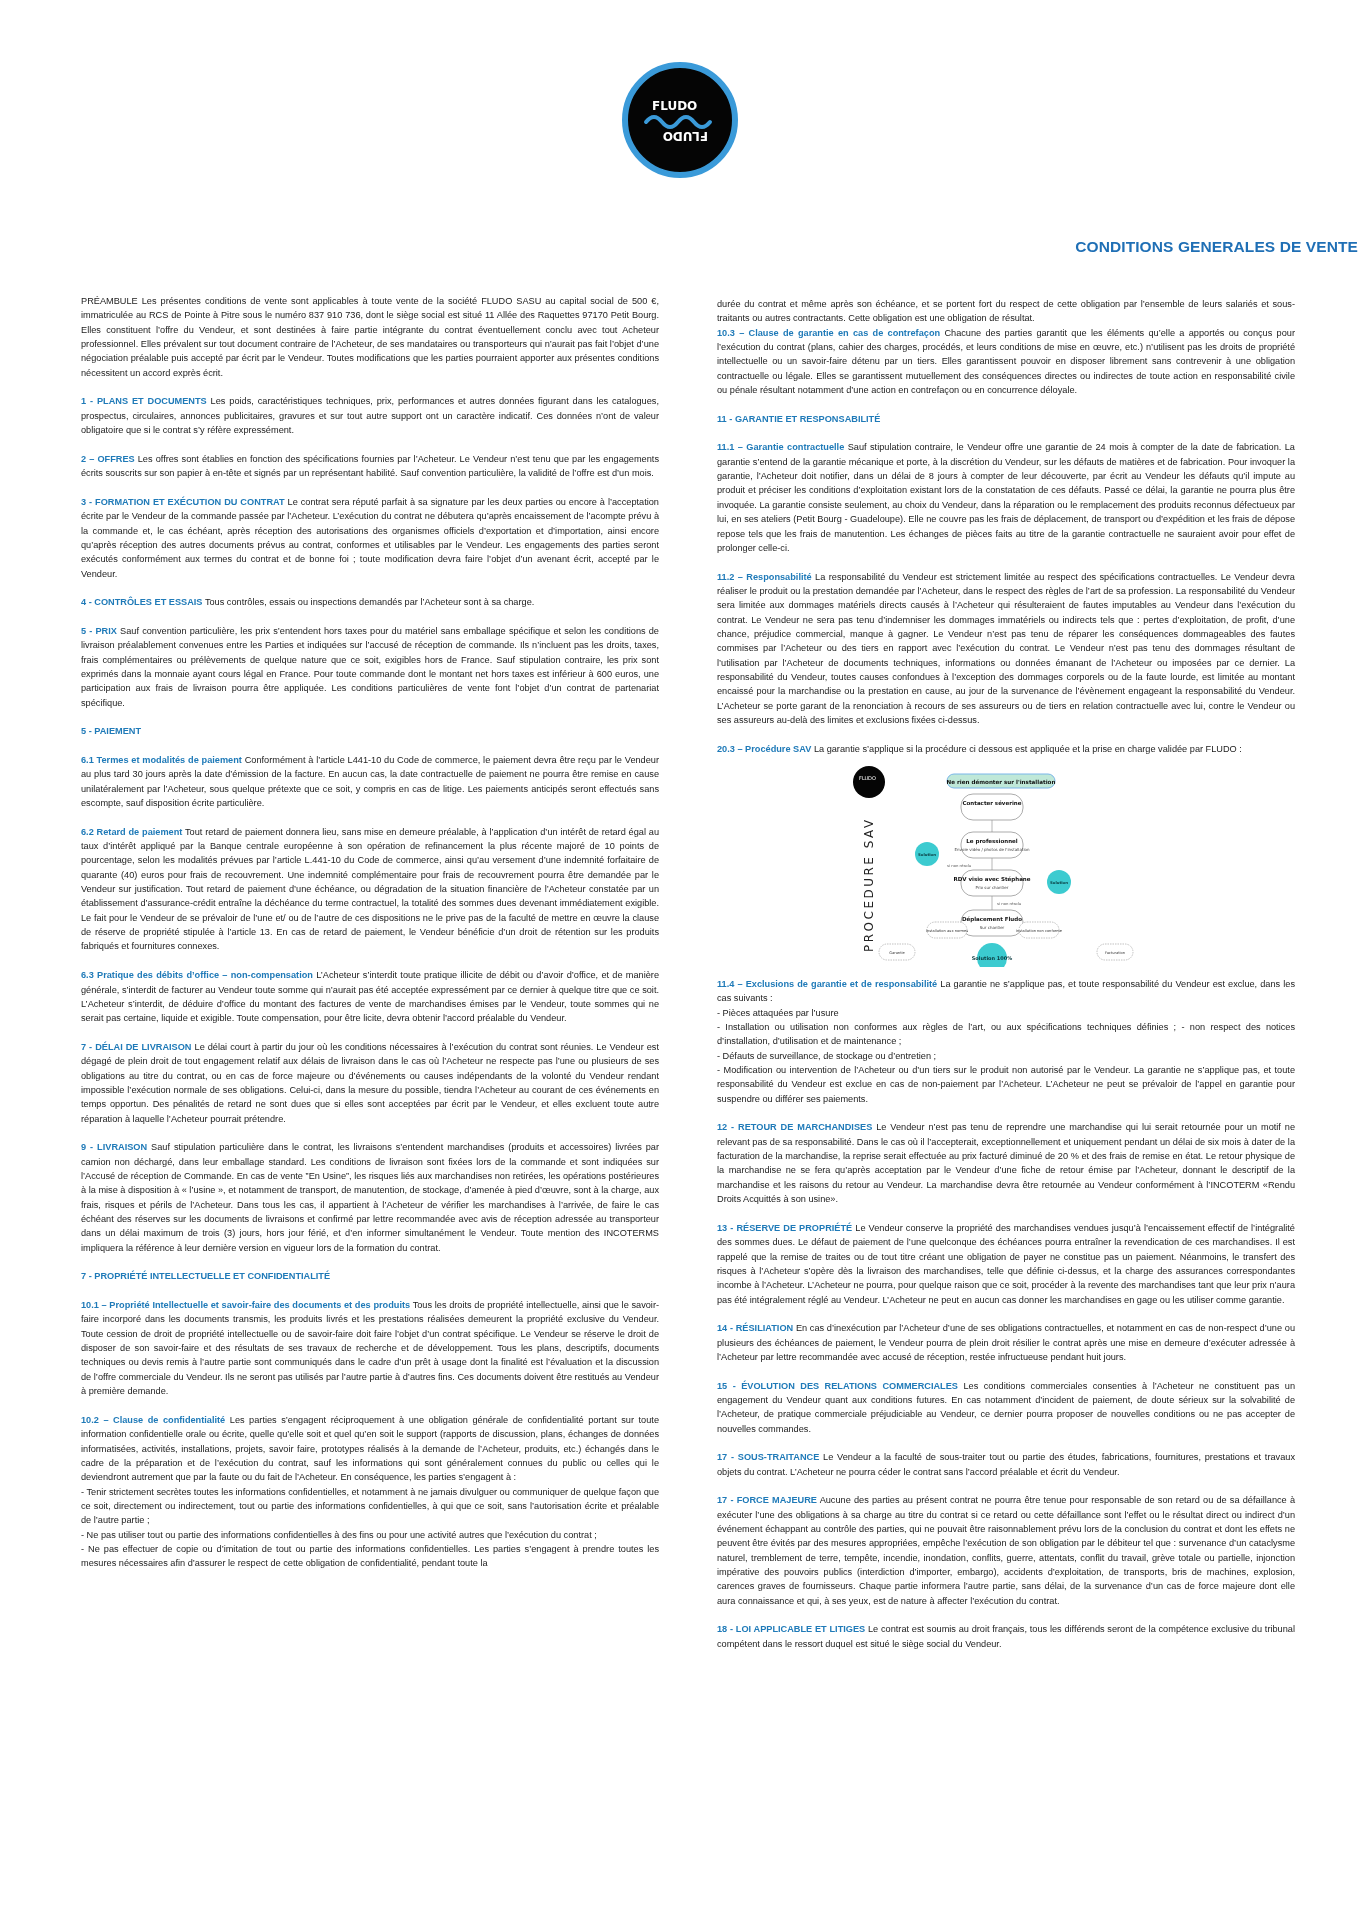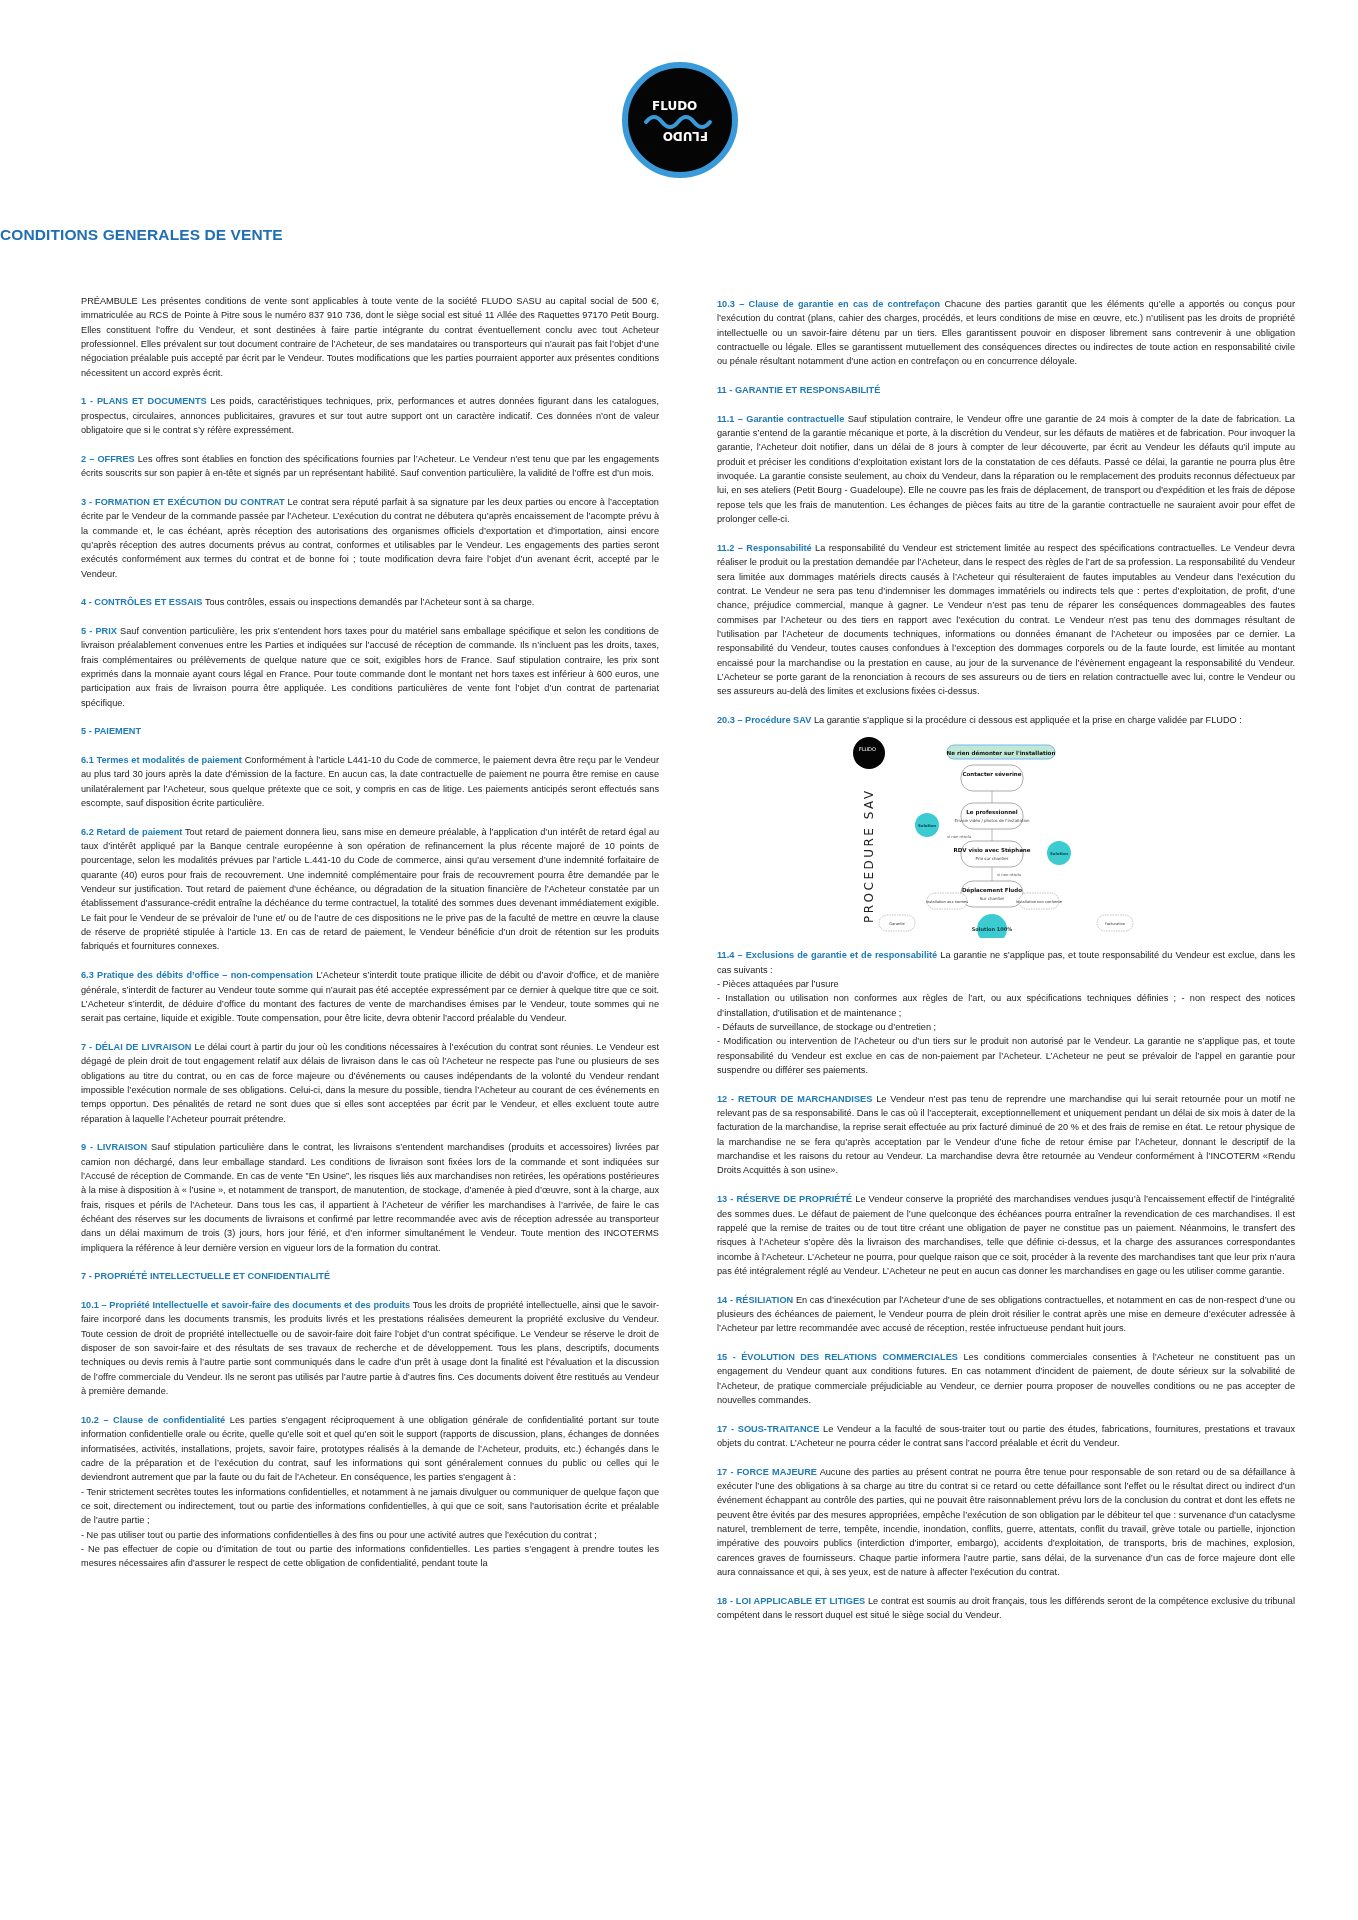--- a/index.html
+++ b/index.html
@@ -1,19 +1,19 @@
 <!DOCTYPE html>
 <html><head>
 <meta charset="utf-8">
 <style>
   html, body { margin: 0; padding: 0; background: #ffffff; }
   body { width: 1358px; height: 1920px; position: relative; overflow: hidden; font-family: "Liberation Sans", sans-serif; color: #222; }
   .logo { position: absolute; left: 622px; top: 62px; width: 116px; height: 116px; border-radius: 50%; background: #050505; border: 6px solid #3a9ad9; box-sizing: border-box; }
   .logo svg { width: 100%; height: 100%; display: block; }
-  .title { position: absolute; left: 0; top: 226px; width: 1358px; text-align: left; font-weight: bold; font-size: 15.5px; color: #1f6fb5; letter-spacing: 0.1px; }
+  .title { position: absolute; left: 0; top: 238px; width: 1358px; text-align: right; font-weight: bold; font-size: 15.5px; color: #1f6fb5; letter-spacing: 0.1px; }
   .col { position: absolute; top: 262px; width: 578px; font-size: 9.2px; line-height: 14.35px; text-align: justify; margin-top: 32px; }
   .col.left { left: 81px; }
   .col.right { left: 717px; top: 265px; }
   .sec { margin: 0 0 14.35px 0; }
   .sec.tight { margin-bottom: 0; }
   .h { color: #1f7ab8; font-weight: bold; }
   .line { display: block; }
   .diagram { position: relative; width: 578px; height: 205px; margin: 6px 0 10px 0; }
   .diagram svg { position: absolute; left: 130px; top: 0; width: 330px; height: 205px; }
 </style>
@@ -43,20 +43,21 @@
     <div class="sec"><span class="h">6.1 Termes et modalités de paiement</span> <span>Conformément à l’article L441-10 du Code de commerce, le paiement devra être reçu par le Vendeur au plus tard 30 jours après la date d’émission de la facture. En aucun cas, la date contractuelle de paiement ne pourra être remise en cause unilatéralement par l’Acheteur, sous quelque prétexte que ce soit, y compris en cas de litige. Les paiements anticipés seront effectués sans escompte, sauf disposition écrite particulière.</span></div>
     <div class="sec"><span class="h">6.2 Retard de paiement</span> <span>Tout retard de paiement donnera lieu, sans mise en demeure préalable, à l’application d’un intérêt de retard égal au taux d’intérêt appliqué par la Banque centrale européenne à son opération de refinancement la plus récente majoré de 10 points de pourcentage, selon les modalités prévues par l’article L.441-10 du Code de commerce, ainsi qu’au versement d’une indemnité forfaitaire de quarante (40) euros pour frais de recouvrement. Une indemnité complémentaire pour frais de recouvrement pourra être demandée par le Vendeur sur justification. Tout retard de paiement d’une échéance, ou dégradation de la situation financière de l’Acheteur constatée par un établissement d’assurance-crédit entraîne la déchéance du terme contractuel, la totalité des sommes dues devenant immédiatement exigible. Le fait pour le Vendeur de se prévaloir de l’une et/ ou de l’autre de ces dispositions ne le prive pas de la faculté de mettre en œuvre la clause de réserve de propriété stipulée à l’article 13. En cas de retard de paiement, le Vendeur bénéficie d’un droit de rétention sur les produits fabriqués et fournitures connexes.</span></div>
     <div class="sec"><span class="h">6.3 Pratique des débits d’office – non-compensation</span> <span>L’Acheteur s’interdit toute pratique illicite de débit ou d’avoir d’office, et de manière générale, s’interdit de facturer au Vendeur toute somme qui n’aurait pas été acceptée expressément par ce dernier à quelque titre que ce soit. L’Acheteur s’interdit, de déduire d’office du montant des factures de vente de marchandises émises par le Vendeur, toute sommes qui ne serait pas certaine, liquide et exigible. Toute compensation, pour être licite, devra obtenir l’accord préalable du Vendeur.</span></div>
     <div class="sec"><span class="h">7 - DÉLAI DE LIVRAISON</span> <span>Le délai court à partir du jour où les conditions nécessaires à l’exécution du contrat sont réunies. Le Vendeur est dégagé de plein droit de tout engagement relatif aux délais de livraison dans le cas où l’Acheteur ne respecte pas l’une ou plusieurs de ses obligations au titre du contrat, ou en cas de force majeure ou d’événements ou causes indépendants de la volonté du Vendeur rendant impossible l’exécution normale de ses obligations. Celui-ci, dans la mesure du possible, tiendra l’Acheteur au courant de ces événements en temps opportun. Des pénalités de retard ne sont dues que si elles sont acceptées par écrit par le Vendeur, et elles excluent toute autre réparation à laquelle l’Acheteur pourrait prétendre.</span></div>
     <div class="sec"><span class="h">9 - LIVRAISON</span> <span>Sauf stipulation particulière dans le contrat, les livraisons s’entendent marchandises (produits et accessoires) livrées par camion non déchargé, dans leur emballage standard. Les conditions de livraison sont fixées lors de la commande et sont indiquées sur l’Accusé de réception de Commande. En cas de vente ”En Usine”, les risques liés aux marchandises non retirées, les opérations postérieures à la mise à disposition à « l’usine », et notamment de transport, de manutention, de stockage, d’amenée à pied d’œuvre, sont à la charge, aux frais, risques et périls de l’Acheteur. Dans tous les cas, il appartient à l’Acheteur de vérifier les marchandises à l’arrivée, de faire le cas échéant des réserves sur les documents de livraisons et confirmé par lettre recommandée avec avis de réception adressée au transporteur dans un délai maximum de trois (3) jours, hors jour férié, et d’en informer simultanément le Vendeur. Toute mention des INCOTERMS impliquera la référence à leur dernière version en vigueur lors de la formation du contrat.</span></div>
     <div class="sec"><span class="h">7 - PROPRIÉTÉ INTELLECTUELLE ET CONFIDENTIALITÉ</span> </div>
     <div class="sec"><span class="h">10.1 – Propriété Intellectuelle et savoir-faire des documents et des produits</span> <span>Tous les droits de propriété intellectuelle, ainsi que le savoir-faire incorporé dans les documents transmis, les produits livrés et les prestations réalisées demeurent la propriété exclusive du Vendeur. Toute cession de droit de propriété intellectuelle ou de savoir-faire doit faire l’objet d’un contrat spécifique. Le Vendeur se réserve le droit de disposer de son savoir-faire et des résultats de ses travaux de recherche et de développement. Tous les plans, descriptifs, documents techniques ou devis remis à l’autre partie sont communiqués dans le cadre d’un prêt à usage dont la finalité est l’évaluation et la discussion de l’offre commerciale du Vendeur. Ils ne seront pas utilisés par l’autre partie à d’autres fins. Ces documents doivent être restitués au Vendeur à première demande.</span></div>
     <div class="sec"><span class="h">10.2 – Clause de confidentialité</span> <span>Les parties s’engagent réciproquement à une obligation générale de confidentialité portant sur toute information confidentielle orale ou écrite, quelle qu’elle soit et quel qu’en soit le support (rapports de discussion, plans, échanges de données informatisées, activités, installations, projets, savoir faire, prototypes réalisés à la demande de l’Acheteur, produits, etc.) échangés dans le cadre de la préparation et de l’exécution du contrat, sauf les informations qui sont généralement connues du public ou celles qui le deviendront autrement que par la faute ou du fait de l’Acheteur. En conséquence, les parties s’engagent à :</span><span class="line">- Tenir strictement secrètes toutes les informations confidentielles, et notamment à ne jamais divulguer ou communiquer de quelque façon que ce soit, directement ou indirectement, tout ou partie des informations confidentielles, à qui que ce soit, sans l’autorisation écrite et préalable de l’autre partie ;</span><span class="line">- Ne pas utiliser tout ou partie des informations confidentielles à des fins ou pour une activité autres que l’exécution du contrat ;</span><span class="line">- Ne pas effectuer de copie ou d’imitation de tout ou partie des informations confidentielles. Les parties s’engagent à prendre toutes les mesures nécessaires afin d’assurer le respect de cette obligation de confidentialité, pendant toute la</span></div>
   </div>
 <div class="col right" id="rightCol">
+    <div class="sec tight"><span>durée du contrat et même après son échéance, et se portent fort du respect de cette obligation par l’ensemble de leurs salariés et sous-traitants ou autres contractants. Cette obligation est une obligation de résultat.</span></div>
     <div class="sec"><span class="h">10.3 – Clause de garantie en cas de contrefaçon</span> <span>Chacune des parties garantit que les éléments qu’elle a apportés ou conçus pour l’exécution du contrat (plans, cahier des charges, procédés, et leurs conditions de mise en œuvre, etc.) n’utilisent pas les droits de propriété intellectuelle ou un savoir-faire détenu par un tiers. Elles garantissent pouvoir en disposer librement sans contrevenir à une obligation contractuelle ou légale. Elles se garantissent mutuellement des conséquences directes ou indirectes de toute action en responsabilité civile ou pénale résultant notamment d’une action en contrefaçon ou en concurrence déloyale.</span></div>
     <div class="sec"><span class="h">11 - GARANTIE ET RESPONSABILITÉ</span> </div>
     <div class="sec"><span class="h">11.1 – Garantie contractuelle</span> <span>Sauf stipulation contraire, le Vendeur offre une garantie de 24 mois à compter de la date de fabrication. La garantie s’entend de la garantie mécanique et porte, à la discrétion du Vendeur, sur les défauts de matières et de fabrication. Pour invoquer la garantie, l’Acheteur doit notifier, dans un délai de 8 jours à compter de leur découverte, par écrit au Vendeur les défauts qu’il impute au produit et préciser les conditions d’exploitation existant lors de la constatation de ces défauts. Passé ce délai, la garantie ne pourra plus être invoquée. La garantie consiste seulement, au choix du Vendeur, dans la réparation ou le remplacement des produits reconnus défectueux par lui, en ses ateliers (Petit Bourg - Guadeloupe). Elle ne couvre pas les frais de déplacement, de transport ou d’expédition et les frais de dépose repose tels que les frais de manutention. Les échanges de pièces faits au titre de la garantie contractuelle ne sauraient avoir pour effet de prolonger celle-ci.</span></div>
     <div class="sec"><span class="h">11.2 – Responsabilité</span> <span>La responsabilité du Vendeur est strictement limitée au respect des spécifications contractuelles. Le Vendeur devra réaliser le produit ou la prestation demandée par l’Acheteur, dans le respect des règles de l’art de sa profession. La responsabilité du Vendeur sera limitée aux dommages matériels directs causés à l’Acheteur qui résulteraient de fautes imputables au Vendeur dans l’exécution du contrat. Le Vendeur ne sera pas tenu d’indemniser les dommages immatériels ou indirects tels que : pertes d’exploitation, de profit, d’une chance, préjudice commercial, manque à gagner. Le Vendeur n’est pas tenu de réparer les conséquences dommageables des fautes commises par l’Acheteur ou des tiers en rapport avec l’exécution du contrat. Le Vendeur n’est pas tenu des dommages résultant de l’utilisation par l’Acheteur de documents techniques, informations ou données émanant de l’Acheteur ou imposées par ce dernier. La responsabilité du Vendeur, toutes causes confondues à l’exception des dommages corporels ou de la faute lourde, est limitée au montant encaissé pour la marchandise ou la prestation en cause, au jour de la survenance de l’évènement engageant la responsabilité du Vendeur. L’Acheteur se porte garant de la renonciation à recours de ses assureurs ou de tiers en relation contractuelle avec lui, contre le Vendeur ou ses assureurs au-delà des limites et exclusions fixées ci-dessus.</span></div>
     <div class="sec" style="margin-bottom: 0px;"><span class="h">20.3 – Procédure SAV</span> <span>La garantie s’applique si la procédure ci dessous est appliquée et la prise en charge validée par FLUDO :</span></div>
     <div class="diagram">
       <svg viewBox="0 0 330 205">
         <circle cx="22" cy="20" r="16" fill="#050505"></circle>
         <text x="12" y="18" fill="#fff" font-size="5" font-family="DejaVu Sans, sans-serif">FLUDO</text>
         <text x="26" y="190" fill="#222" font-size="12" letter-spacing="2.5" transform="rotate(-90 26 190)" font-family="DejaVu Sans, sans-serif">PROCEDURE SAV</text>

